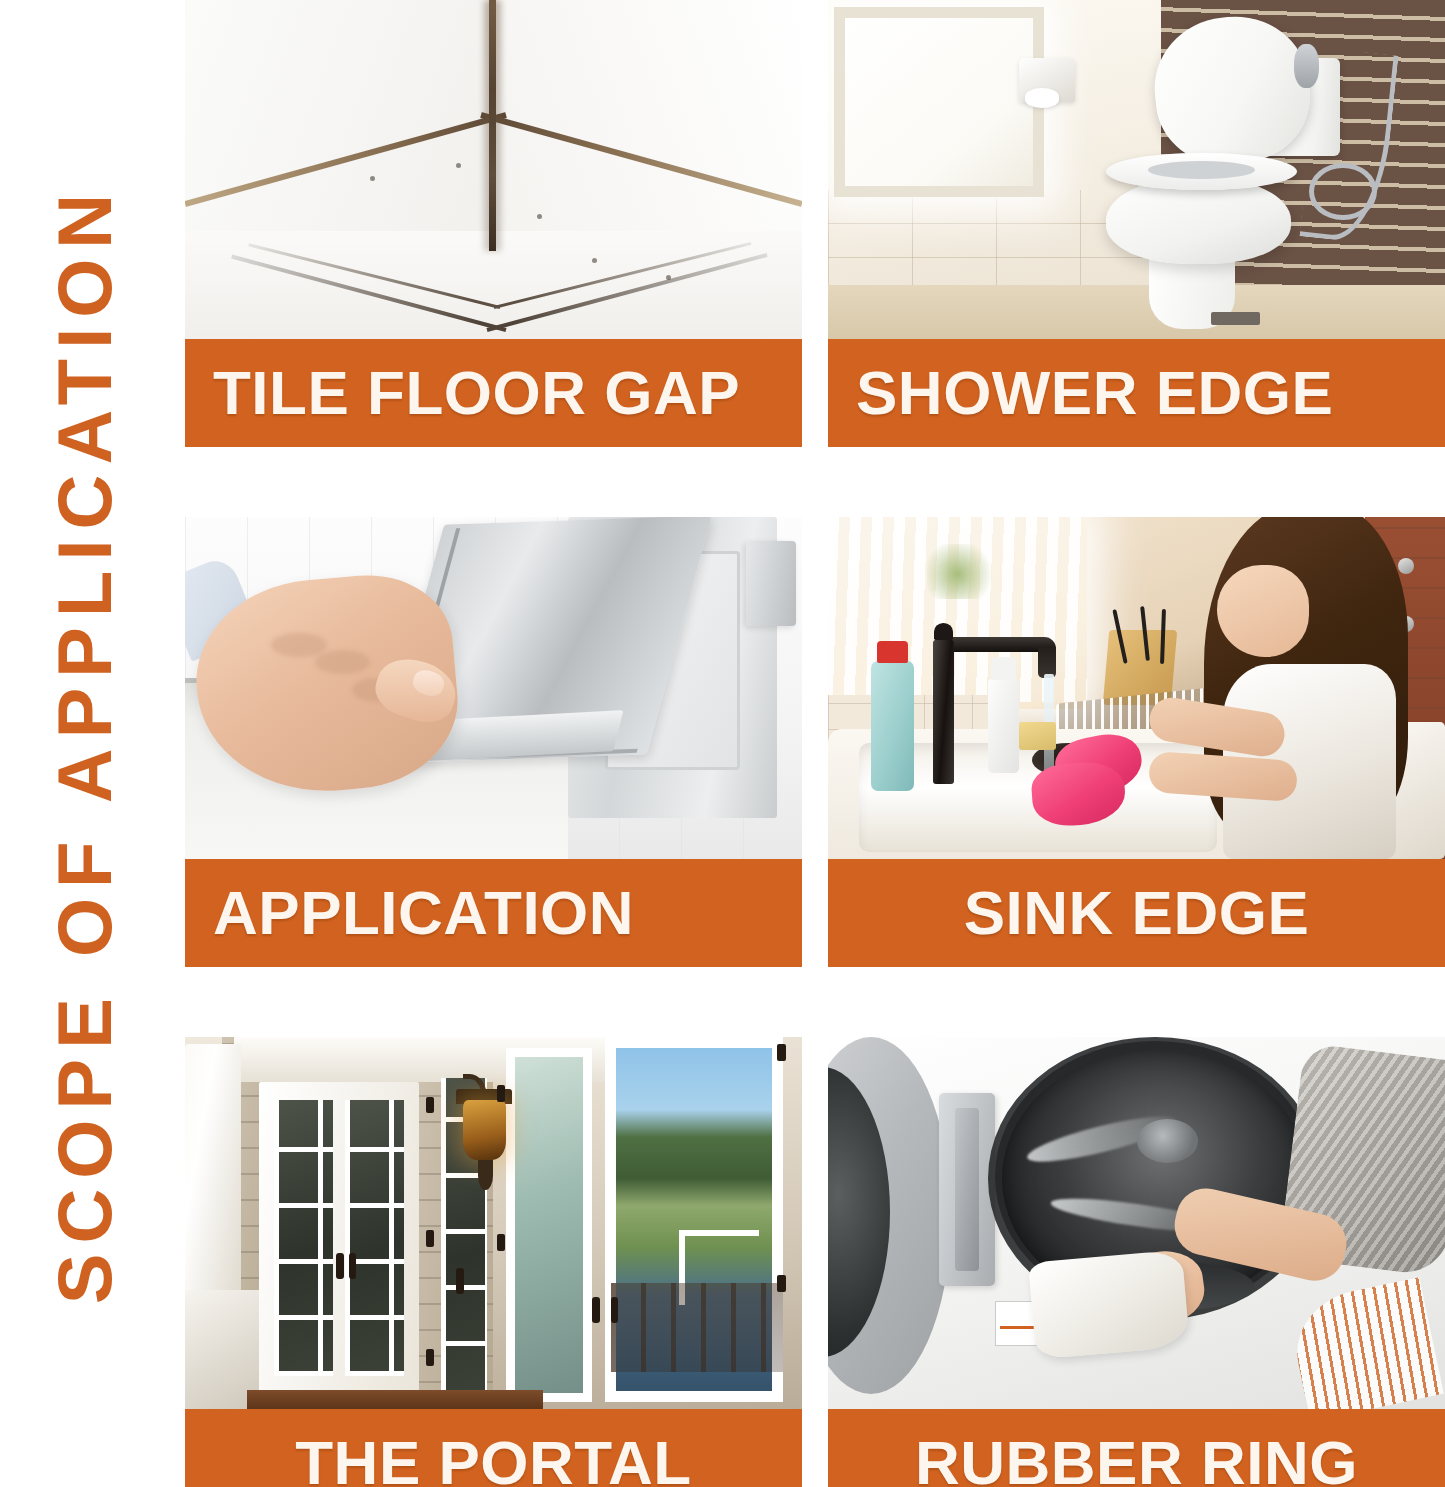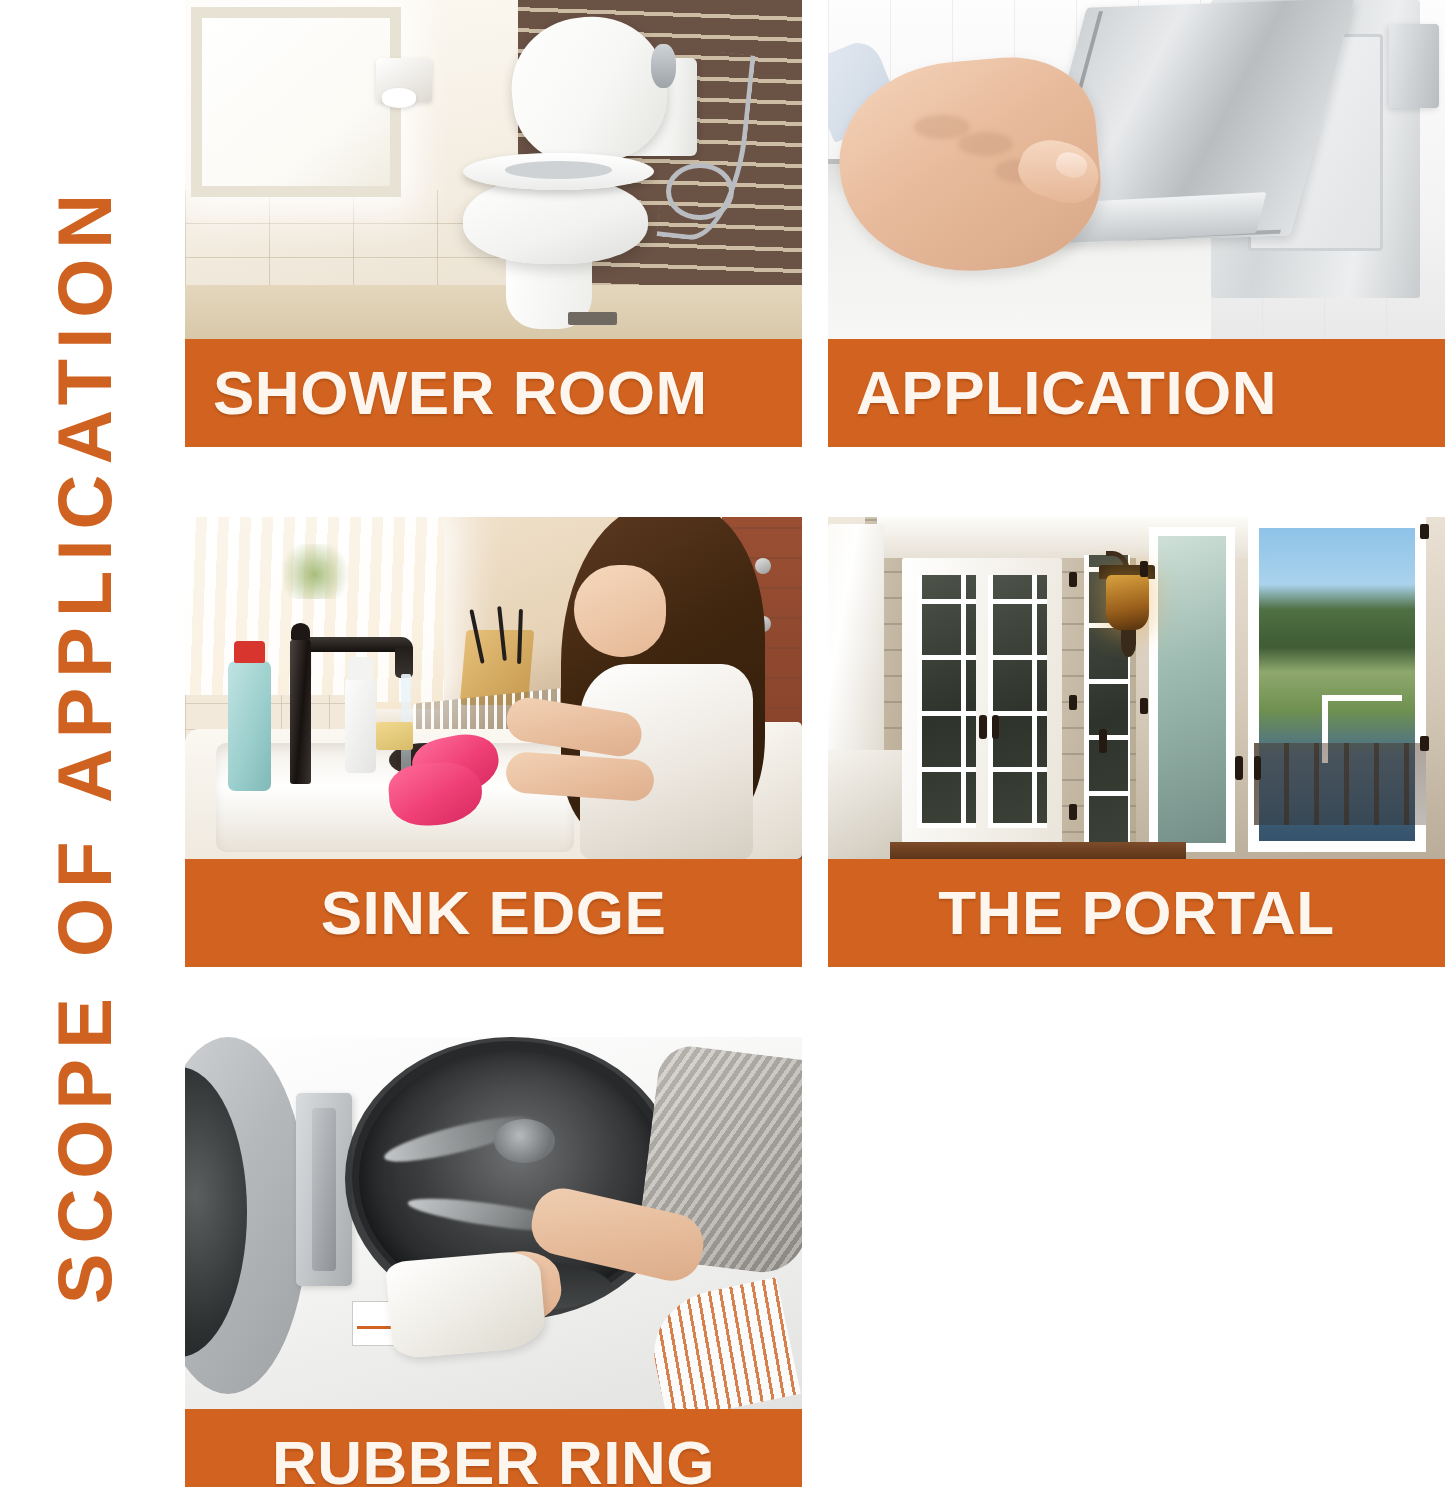--- a/index.html
+++ b/index.html
@@ -703,20 +703,42 @@
 <body>
 
 <div id="page">
 
   <div id="side-title-wrap">
     <div id="side-title">SCOPE OF APPLICATION</div>
   </div>
 
   <div id="grid">
 
+    <div class="card">
+      <div class="photo p-tile">
+        <div class="wall-l"></div>
+        <div class="wall-r"></div>
+        <div class="floor"></div>
+        <div class="grout-dl"></div>
+        <div class="grout-dr"></div>
+        <div class="grout-v"></div>
+        <div class="skirt-l"></div>
+        <div class="skirt-r"></div>
+        <div class="skirt-l2"></div>
+        <div class="skirt-r2"></div>
+        <div class="speck" style="left:30%;top:52%"></div>
+        <div class="speck" style="left:44%;top:48%"></div>
+        <div class="speck" style="left:66%;top:76%"></div>
+        <div class="speck" style="left:78%;top:81%"></div>
+        <div class="speck" style="left:57%;top:63%"></div>
+      </div>
+      <div class="label-band align-left">
+        <span class="label-text">TILE FLOOR GAP</span>
+      </div>
+    </div>
 
     <div class="card">
       <div class="photo p-shower">
         <div class="wall-light"></div>
         <div class="wall-stripe-v"></div>
         <div class="wall-stripe"></div>
         <div class="tile-grid"></div>
         <div class="window"></div>
         <div class="baseboard"></div>
         <div class="floor"></div>
@@ -726,21 +748,21 @@
         <div class="lid"></div>
         <div class="pedestal"></div>
         <div class="bowl"></div>
         <div class="seat"></div>
         <div class="sprayer-hose"></div>
         <div class="hose-coil"></div>
         <div class="sprayer-head"></div>
         <div class="drain"></div>
       </div>
       <div class="label-band align-left">
-        <span class="label-text">SHOWER ROOM</span>
+        <span class="label-text">SHOWER EDGE</span>
       </div>
     </div>
 
     <div class="card">
       <div class="photo p-fridge">
         <div class="bg"></div>
         <div class="door-body"></div>
         <div class="door-panel"></div>
         <div class="handle"></div>
         <div class="counter"></div>

